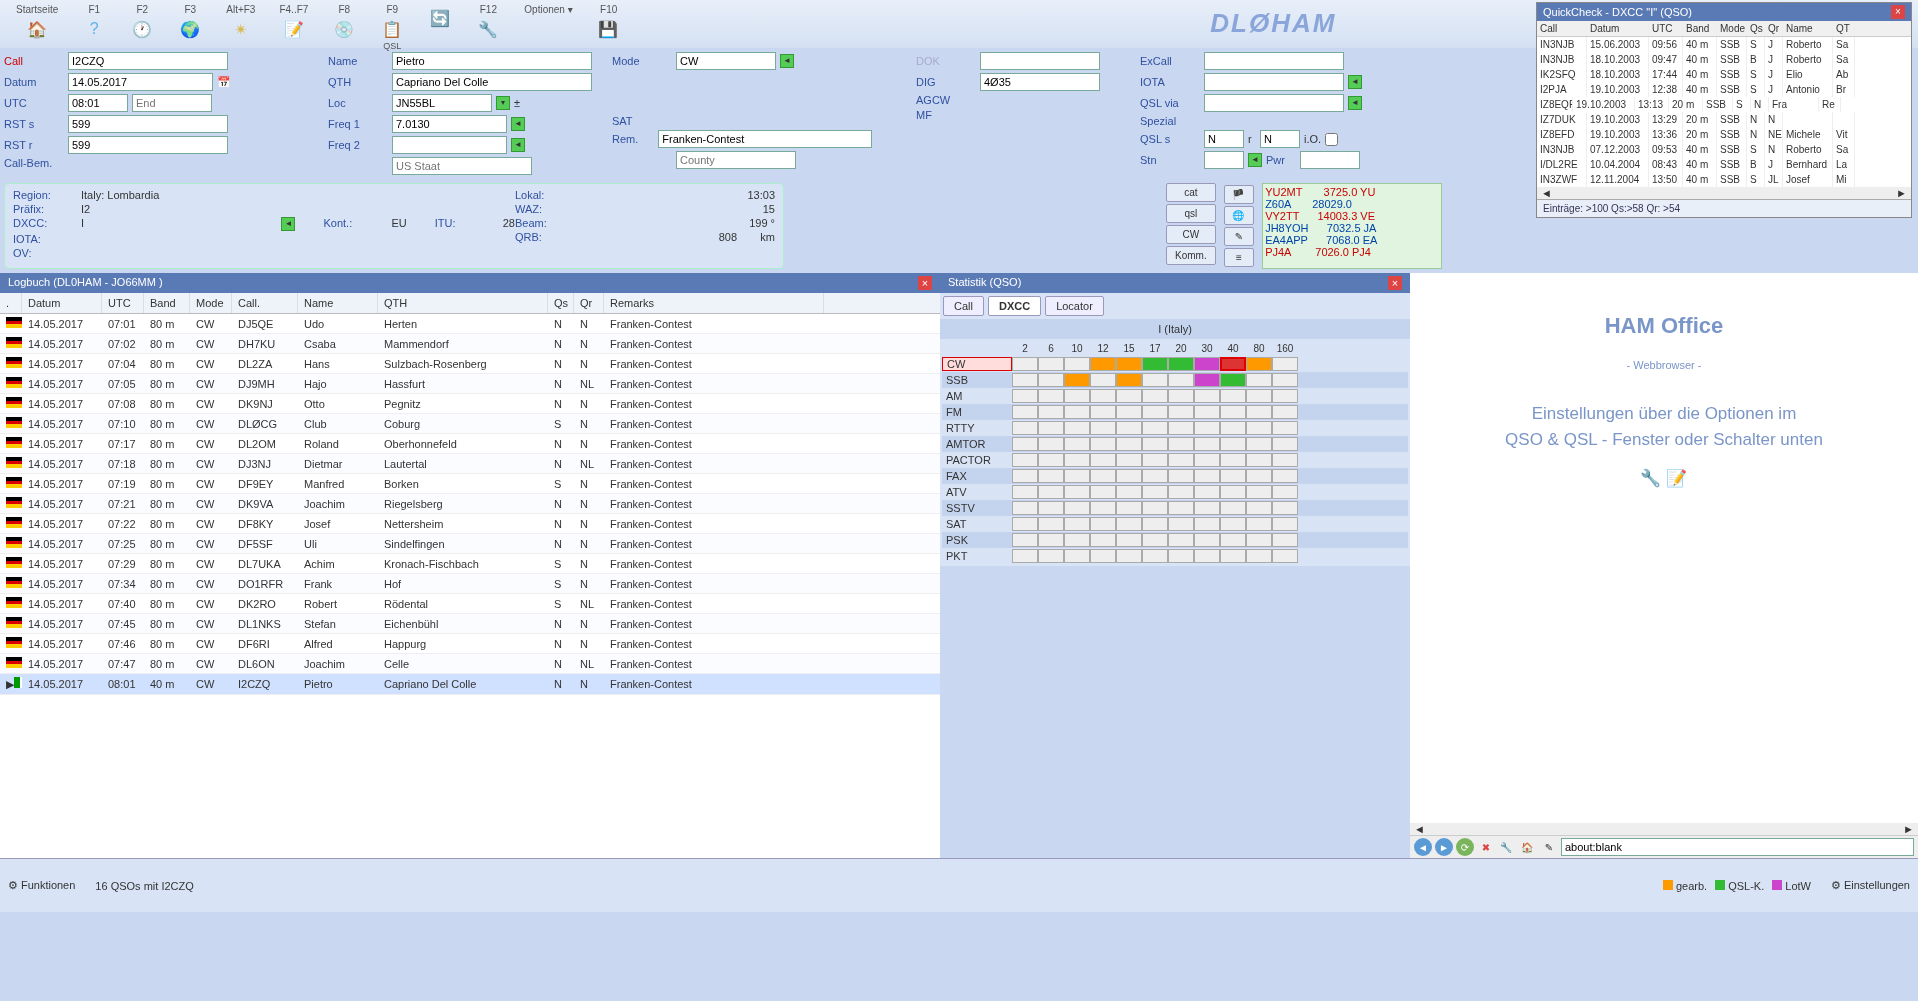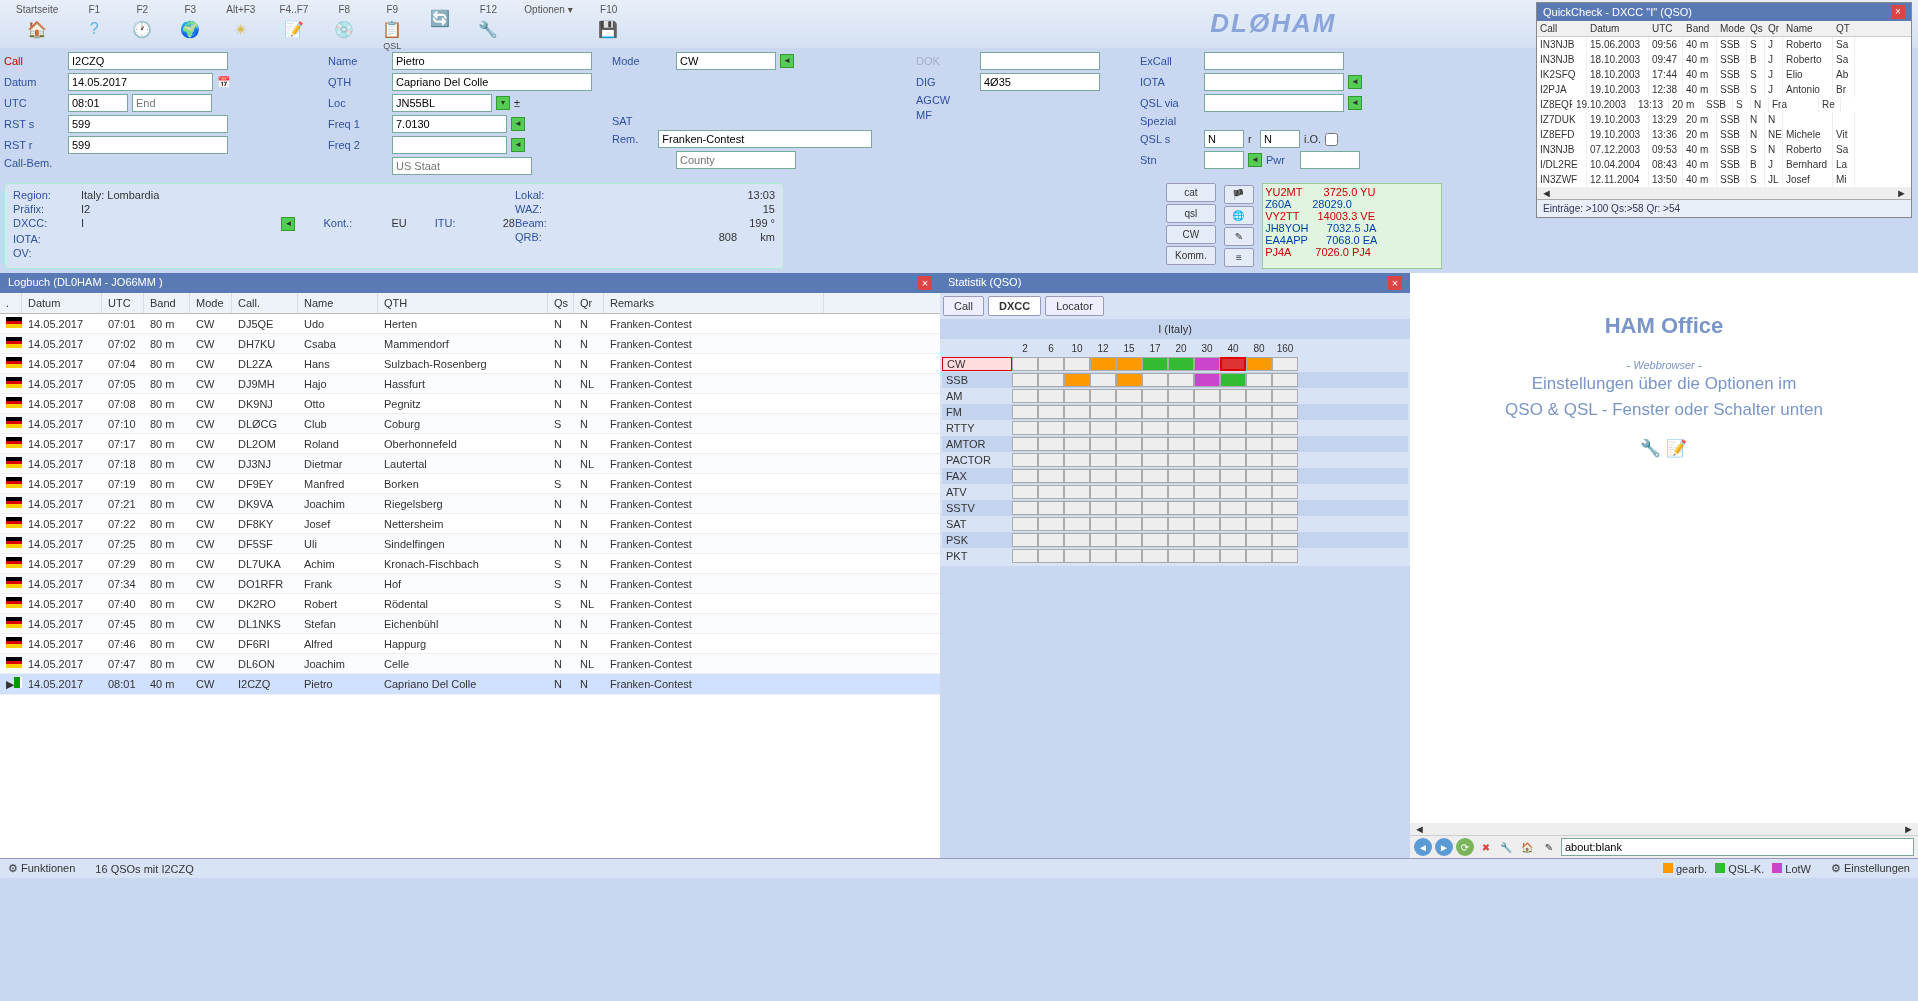--- a/index.html
+++ b/index.html
@@ -81,28 +81,28 @@
 .stat-drow .cell.o { background:#f90;}
 .stat-drow .cell.p { background:#c4c;}
 .stat-drow .cell.r { background:#d33;}
 .stat-drow .cell.hl { border:2px solid #d00;}
 .stat-drow.hl-row .mode-lbl { border:1px solid #d00; background:#fdd;}
 
 
 .browser { flex:1; display:flex; flex-direction:column; background:#fff;}
 .browser-content { flex:1; padding:40px 20px; text-align:center; color:#7a95c8;}
 .browser-content h2 { font-size:22px; margin-bottom:20px; font-weight:bold;}
-.browser-content .sub { font-style:italic;}
+.browser-content .sub { margin-bottom:30px;}
 .browser-content p { font-size:17px; line-height:1.5; margin-bottom:14px;}
 .brows-foot { display:flex; align-items:center; padding:2px 4px; border-top:1px solid #ccc; gap:3px; background:#eee;}
 .brows-foot .nav-ico { width:18px; height:18px; border-radius:50%; display:flex;align-items:center;justify-content:center;font-size:10px;}
 .brows-foot input { flex:1; }
 
 
-.status-bar { display:flex; align-items:center; padding:3px 8px; background:#d8e4f5; border-top:1px solid #99b; font-size:11px; gap:20px;}
+.status-bar { display:flex; align-items:center; padding:20px 8px; background:#d8e4f5; border-top:1px solid #99b; font-size:11px; gap:20px;}
 .legend { display:flex; gap:8px; align-items:center;}
 .legend .sq { width:10px; height:10px; display:inline-block;}
 .aktivieren { color:#3050a0; text-decoration:underline; }
 </style>
 </head>
 <body>
 
 <div style="display:flex;">
   <div class="toolbar" style="flex:1;" id="toolbar-host">
 

